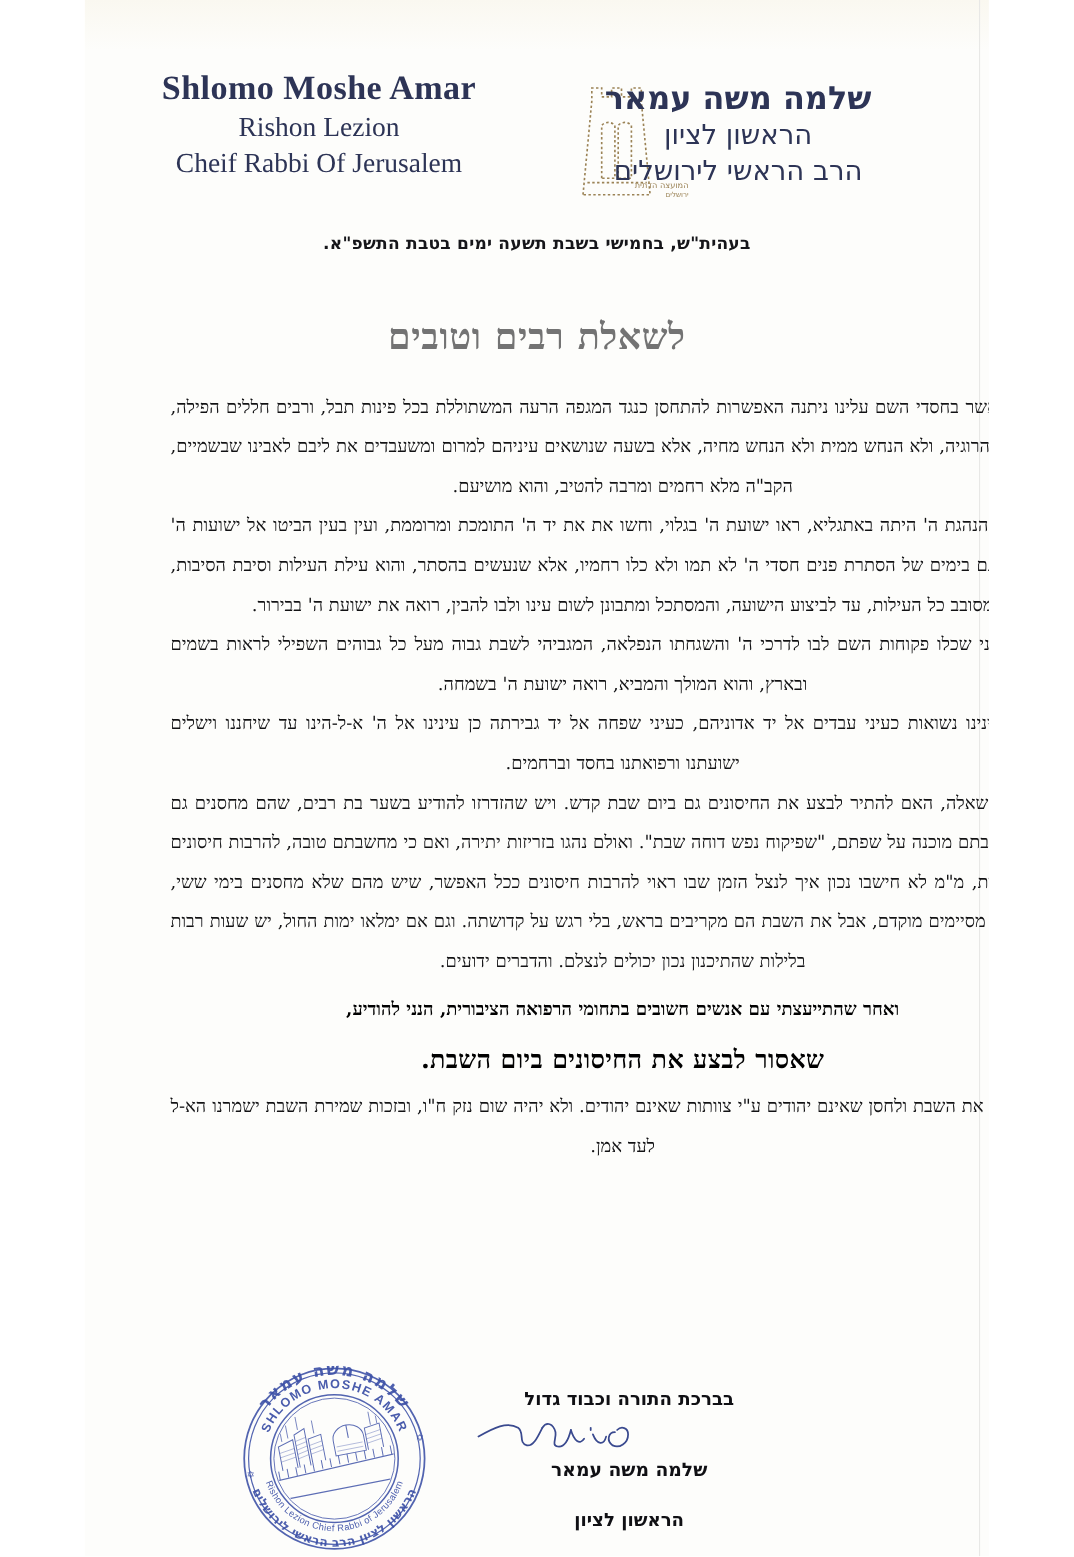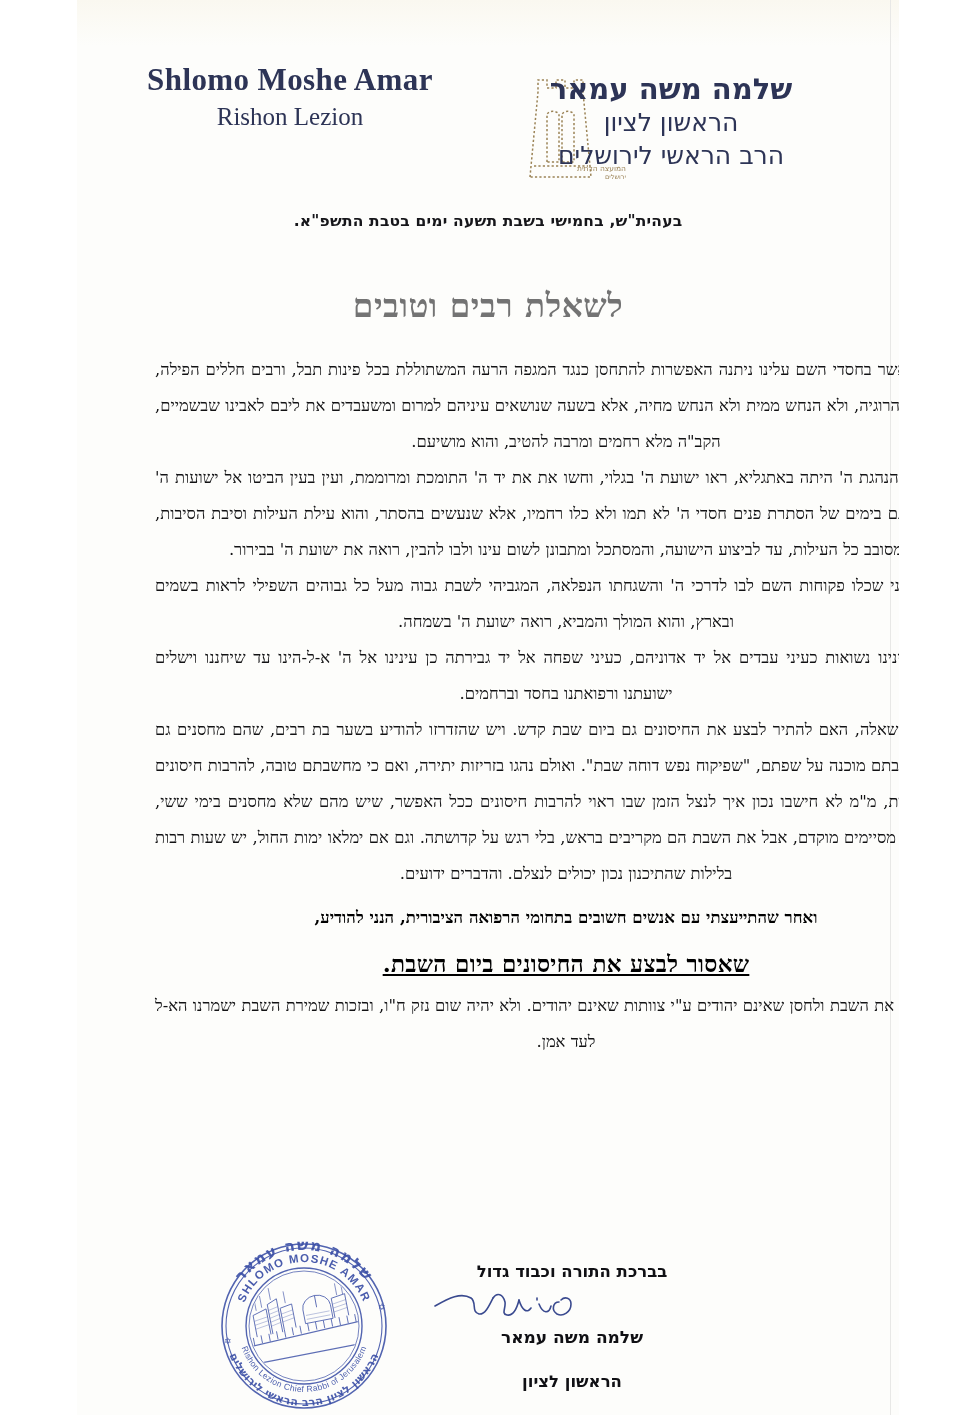--- a/index.html
+++ b/index.html
@@ -177,21 +177,20 @@
   .bold-line.emph1 {
     font-size: 16.6px;
     line-height: 38px;
     margin-top: 6px;
   }
   .bold-line.emph2 {
     font-size: 23px;
     line-height: 48px;
     margin-top: 4px;
     letter-spacing: 0.3px;
-    text-decoration: underline;
   }
   .closing-para {
     margin-top: 10px;
   }
 
   
   .signature-block {
     position: absolute;
     top: 1218px;
     left: 330px;
@@ -245,20 +244,21 @@
 <div class="page">
 
   <div class="scan-tint-top"></div>
   <div class="scan-edge-right"></div>
 
   <div class="letterhead">
 
     <div class="lh-english">
       <div class="line1">Shlomo Moshe Amar</div>
       <div class="line2">Rishon Lezion</div>
+      <div class="line3">Cheif Rabbi Of Jerusalem</div>
     </div>
 
     <div class="lh-emblem">
       <svg width="124" height="118" viewBox="0 0 124 118" aria-hidden="true">
         <g fill="none" stroke="#9b8356" stroke-width="1.5" stroke-dasharray="2.2 2.2">
 
           <path d="M28 111 L36 26 L36 14 L45 14 L45 22 L54 22 L54 14 L63 14 L63 22 L72 22 L72 14 L81 14 L81 26 L89 111 Z"></path>
 
           <path d="M45 96 L45 48 A8 8 0 0 1 57 48 L57 96 Z"></path>
           <path d="M60 96 L60 48 A8 8 0 0 1 72 48 L72 96 Z"></path>

